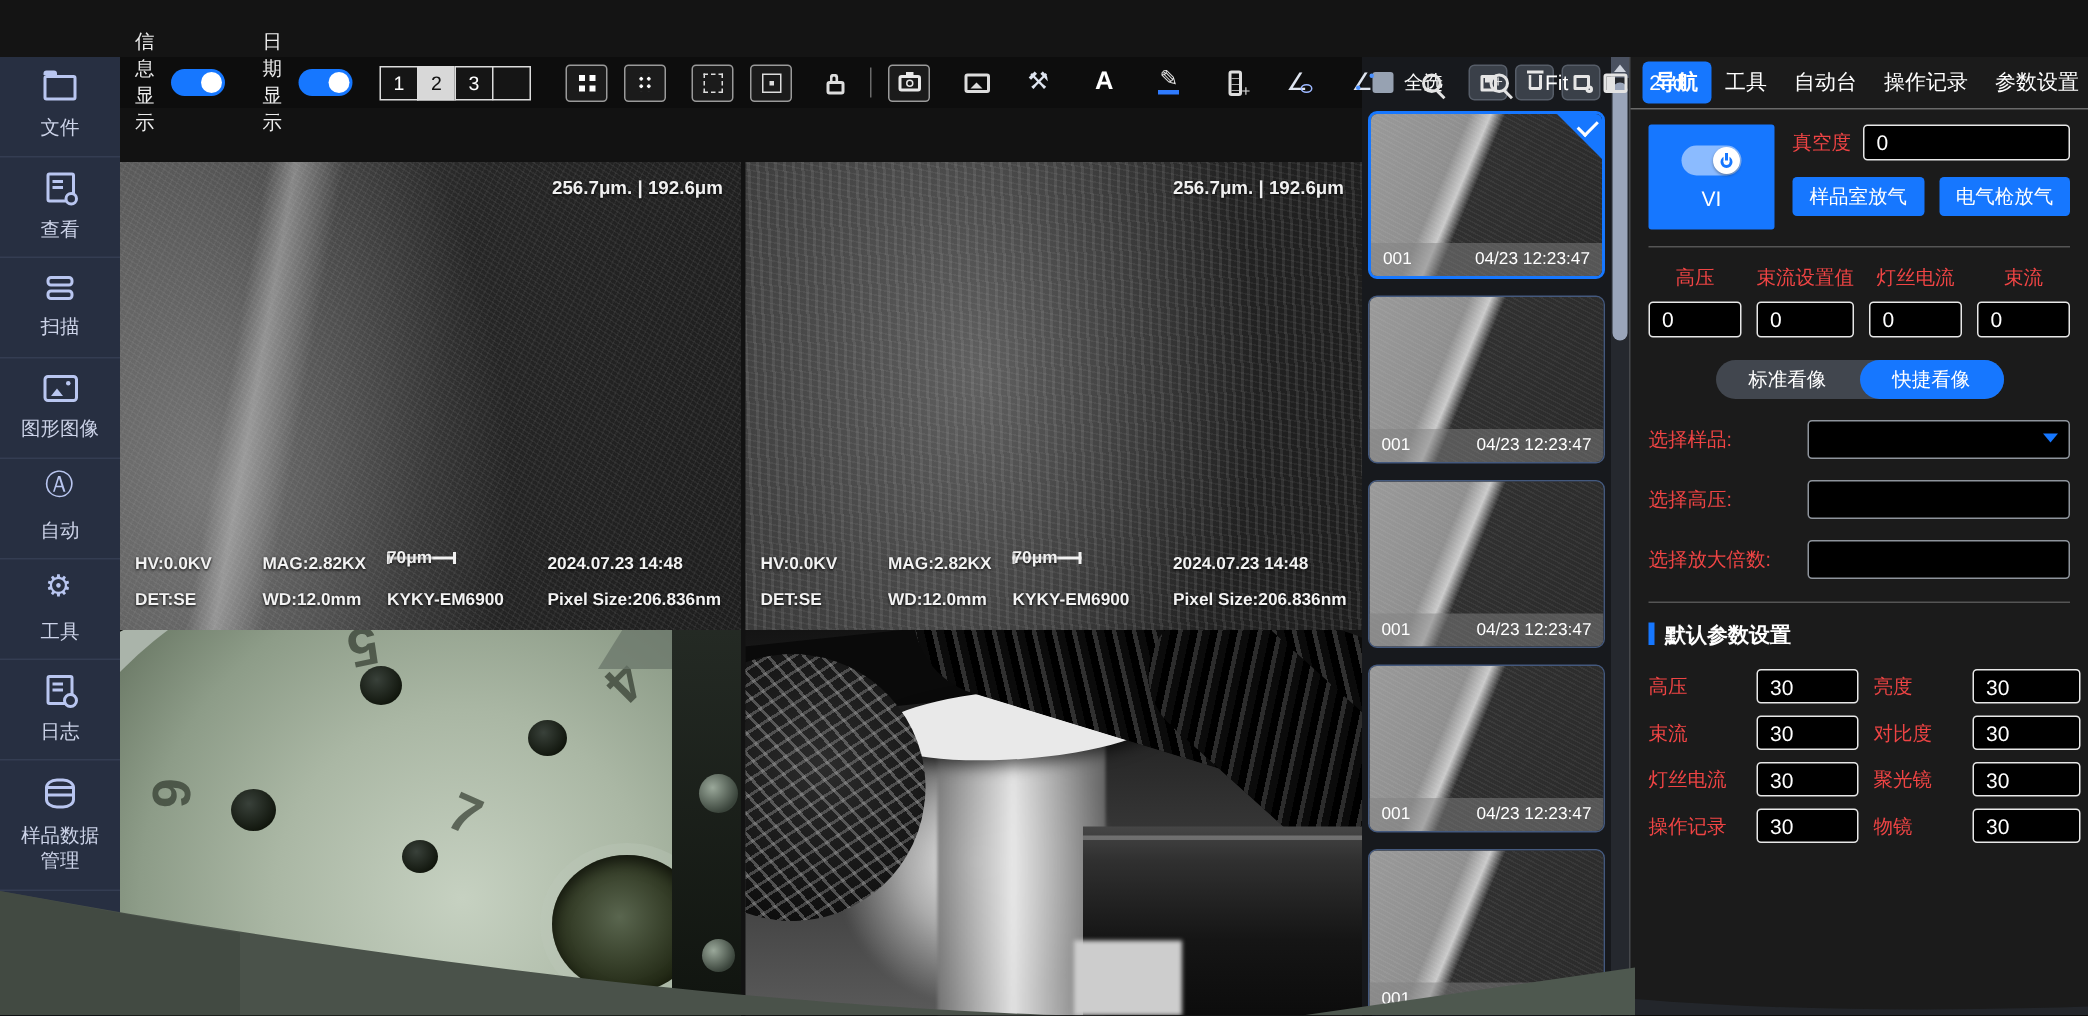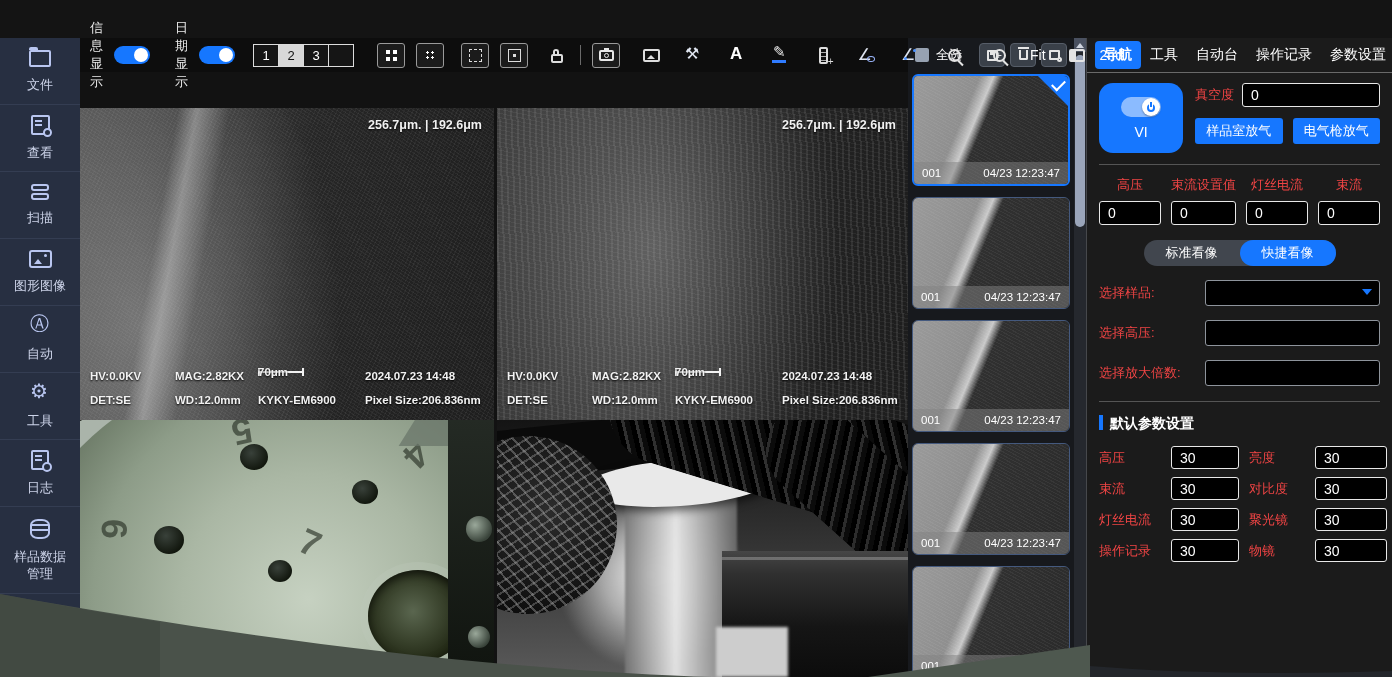--- a/index.html
+++ b/index.html
@@ -199,21 +199,21 @@
   .vs-up span{width:0;height:0;border-left:4px solid transparent;border-right:4px solid transparent;border-bottom:5px solid #cfd4de;}
   .vs-thumb{position:absolute;top:17px;left:1px;width:10px;height:172px;background:#9aa5ba;border-radius:5px;cursor:pointer;}
 
   
   .rpanel{position:absolute;left:1086px;top:38px;bottom:0;width:306px;background:#1b1b1b;border-left:1px solid #46484c;box-sizing:border-box;z-index:3;}
   .rtabs{display:flex;align-items:center;height:34px;border-bottom:1px solid #6a6a6a;padding:0 8px;justify-content:space-between;}
   .rtab{font-size:14px;color:#fff;padding:5px 9px;cursor:pointer;white-space:nowrap;}
   .rtab.active{background:#1677ff;border-radius:4px;font-weight:bold;}
   .rbody{padding:10px 12px 0;}
   .vi-row{display:flex;gap:12px;}
-  .vi-card{width:84px;height:70px;background:#1677ff;border-radius:14px;display:flex;flex-direction:column;align-items:center;justify-content:center;gap:7px;cursor:pointer;flex:none;}
+  .vi-card{width:84px;height:70px;background:#1677ff;border-radius:2px;display:flex;flex-direction:column;align-items:center;justify-content:center;gap:7px;cursor:pointer;flex:none;}
   .vi-tgl{width:40px;height:20px;border-radius:10px;background:rgba(255,255,255,.5);position:relative;}
   .vi-tgl::after{content:"";position:absolute;right:1px;top:1px;width:18px;height:18px;border-radius:50%;background:#fff;box-shadow:0 1px 2px rgba(0,0,0,.35);}
   .power-ic{position:absolute;right:5px;top:5px;width:10px;height:10px;z-index:1;}
   .power-ic::before{content:"";position:absolute;left:1px;top:2px;width:8px;height:8px;border:2px solid #1677ff;border-radius:50%;box-sizing:border-box;}
   .power-ic::after{content:"";position:absolute;left:4px;top:0;width:2px;height:5px;background:#1677ff;box-shadow:0 0 0 1px #fff;}
   .vi-label{font-size:14px;color:#fff;}
   .vi-right{flex:1;display:flex;flex-direction:column;gap:11px;min-width:0;}
   .vac-row{display:flex;align-items:center;gap:8px;}
   .f-label{font-size:13px;color:#ef4444;white-space:nowrap;}
   .fld{background:#000;border:1px solid #e8e8e8;border-radius:3px;color:#fff;font-size:14px;height:24px;padding:0 8px;

